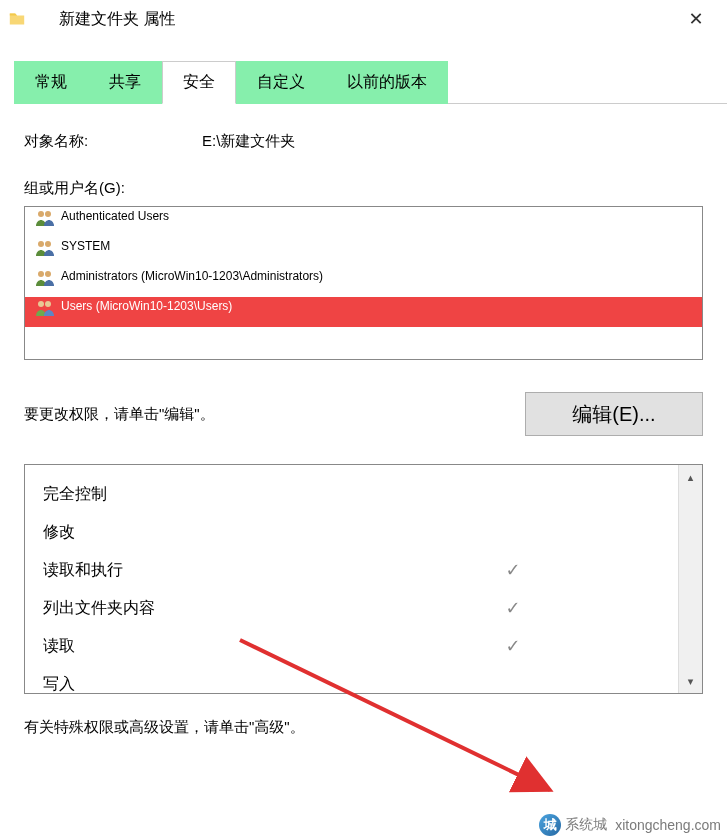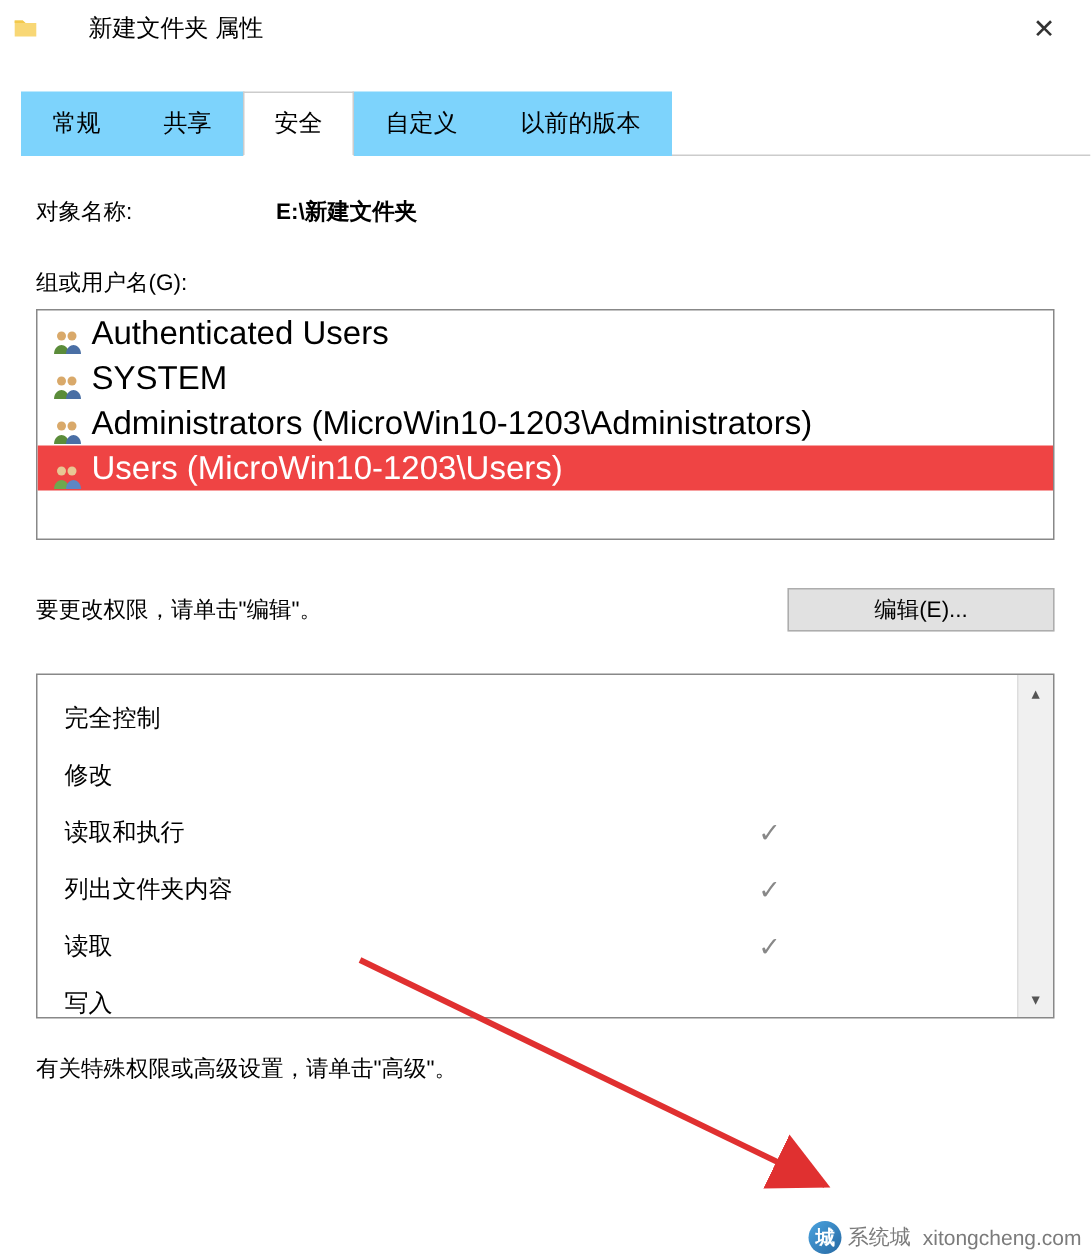--- a/index.html
+++ b/index.html
@@ -33,72 +33,72 @@
     }
     .tabs {
       display: flex;
       margin: 22px 0 0 14px;
       border-bottom: 1px solid #ccc;
       position: relative;
     }
     .tab {
       padding: 10px 20px;
       font-size: 16px;
-      background: #7dd3fc;
+      background: #86efac;
       border: 1px solid transparent;
       border-bottom: none;
       cursor: pointer;
       position: relative;
       top: 1px;
     }
     .tab.active {
       border: 1px solid #ccc;
       border-bottom: 1px solid #fff;
       background: #fff;
     }
     .content { padding: 28px 24px 0 24px; }
-    .row { display: flex; margin-bottom: 28px; }
+    .row { display: flex; margin-bottom: 28px; gap: 18px; }
     .row .lbl { width: 160px; }
-    .row .val { flex: 1; font-weight: bold; }
+    .row .val { flex: 1; }
     .section-label { margin-bottom: 8px; }
     .user-list {
       border: 1px solid #888;
       height: 154px;
       overflow: hidden;
     }
     .user-item {
       display: flex;
-      align-items: flex-end;
+      align-items: flex-start;
       padding: 2px 10px;
-      font-size: 22px;
+      font-size: 12px;
       height: 30px;
     }
     .user-item.selected {
       background: #ef4444;
       color: #fff;
     }
     .user-ico {
       width: 20px;
       height: 18px;
       margin-right: 6px;
       flex-shrink: 0;
     }
     .edit-row {
       display: flex;
       align-items: center;
       margin: 32px 0 28px 0;
     }
     .edit-row .txt { flex: 1; }
     .btn {
       min-width: 178px;
-      height: 29px;
+      height: 44px;
       background: #e1e1e1;
       border: 1px solid #adadad;
       font-family: inherit;
-      font-size: 15px;
+      font-size: 20px;
       cursor: pointer;
     }
     .perm-header {
       display: flex;
       margin-bottom: 6px;
     }
     .perm-header .pname { flex: 1; }
     .perm-header .col { width: 110px; text-align: center; }
     .perm-list {
       border: 1px solid #888;

